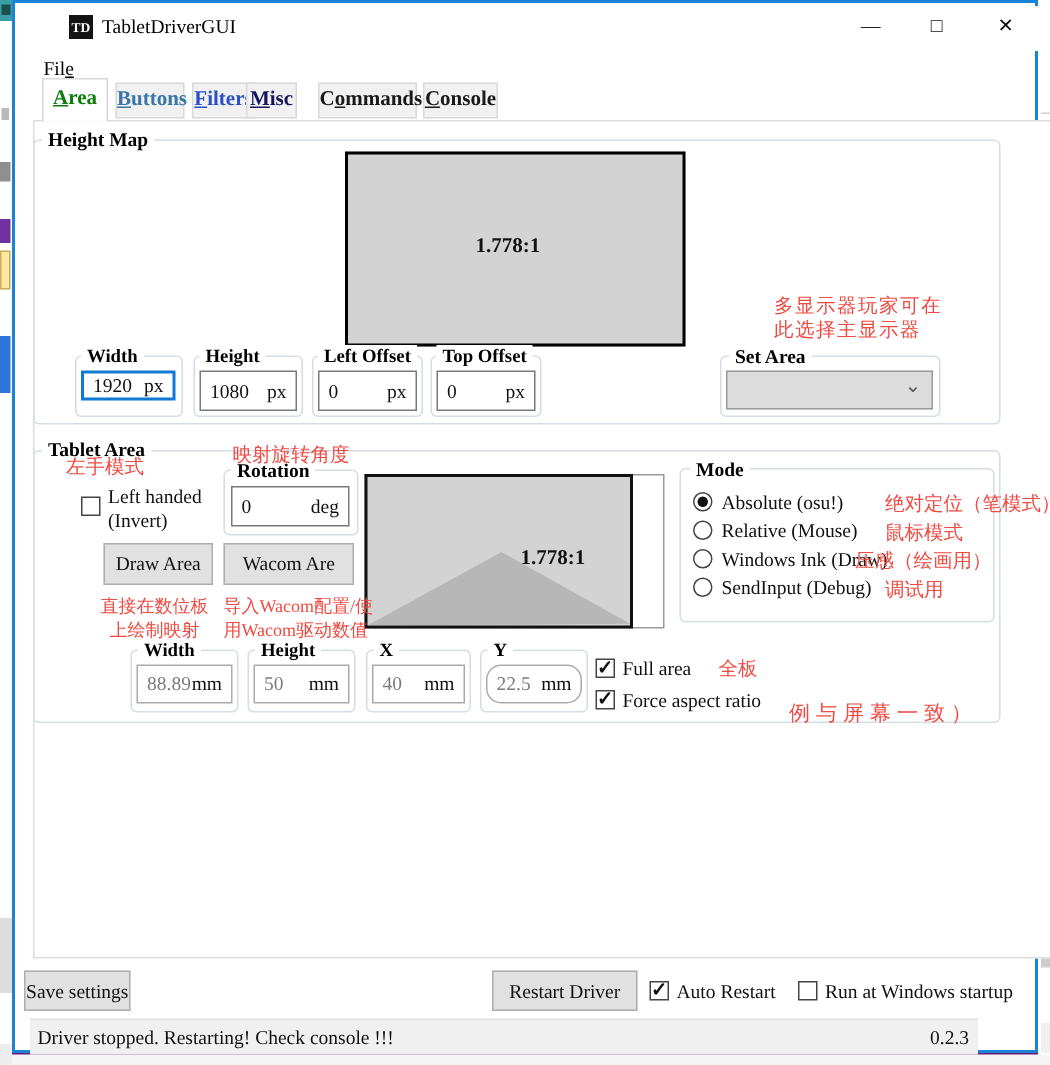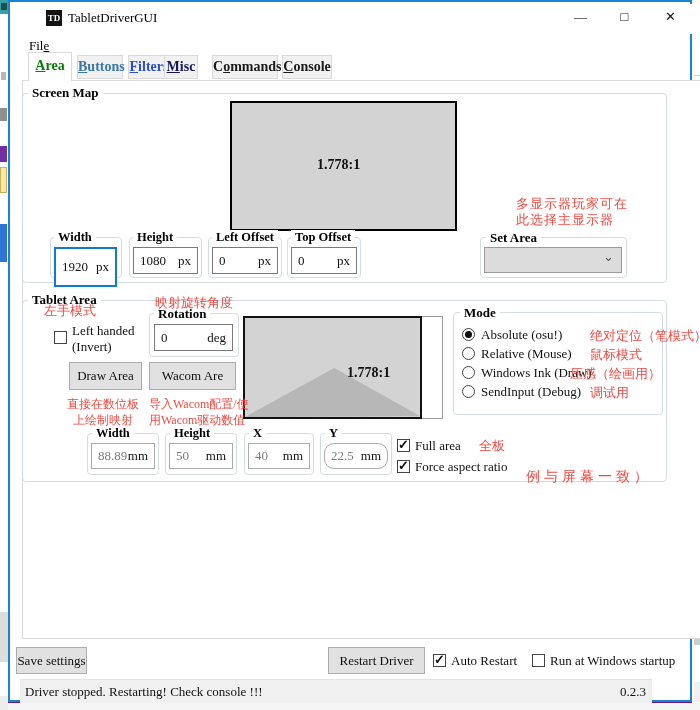--- a/index.html
+++ b/index.html
@@ -109,30 +109,30 @@
     <div class="tabpage"></div>
 
     <div class="tab active" style="left:18px;width:44px;color:#0a7d0a;"><span></span><span class="u">A</span><span>rea</span></div>
     <div class="tab" style="left:67px;width:46px;color:#3a76a8;"><span></span><span class="u">B</span><span>uttons</span></div>
     <div class="tab" style="left:118px;width:42px;color:#2a4fc8;"><span></span><span class="u">F</span><span>ilters</span></div>
     <div class="tab" style="left:154px;width:34px;color:#17175e;"><span></span><span class="u">M</span><span>isc</span></div>
     <div class="tab" style="left:202px;width:66px;color:#1a1a1a;"><span>C</span><span class="u">o</span><span>mmands</span></div>
     <div class="tab" style="left:272px;width:50px;color:#1a1a1a;"><span></span><span class="u">C</span><span>onsole</span></div>
 
     <div class="grp" style="left:12px;top:91px;width:645px;height:190px;"></div>
-    <div class="grplabel" style="left:18px;top:83px;">Screen Map</div>
+    <div class="grplabel" style="left:18px;top:83px;">Height Map</div>
 
     <div class="screenrect" style="left:220px;top:99px;width:227px;height:130px;"></div>
     <div class="ratio" style="left:307px;top:155px;">1.778:1</div>
 
     <div class="red" style="left:506px;top:194px;letter-spacing:1px;"><span>多显示器玩家可在</span><br><span>此选择主显示器</span></div>
 
     <div class="grp" style="left:40px;top:235px;width:72px;height:41px;"></div>
     <div class="grplabel" style="left:44px;top:228px;font-size:12.5px;">Width</div>
-    <div class="inp focused" style="left:44px;top:245px;width:63px;height:40px;">
+    <div class="inp focused" style="left:44px;top:245px;width:63px;height:20px;">
         <input readonly="" value="1920" style="">
         <span class="unit">px</span>
       </div>
 
     <div class="grp" style="left:119px;top:235px;width:73px;height:41px;"></div>
     <div class="grplabel" style="left:123px;top:228px;font-size:12.5px;">Height</div>
     <div class="inp" style="left:123px;top:245px;width:65px;height:27px;">
         <input readonly="" value="1080" style="">
         <span class="unit">px</span>
       </div>

